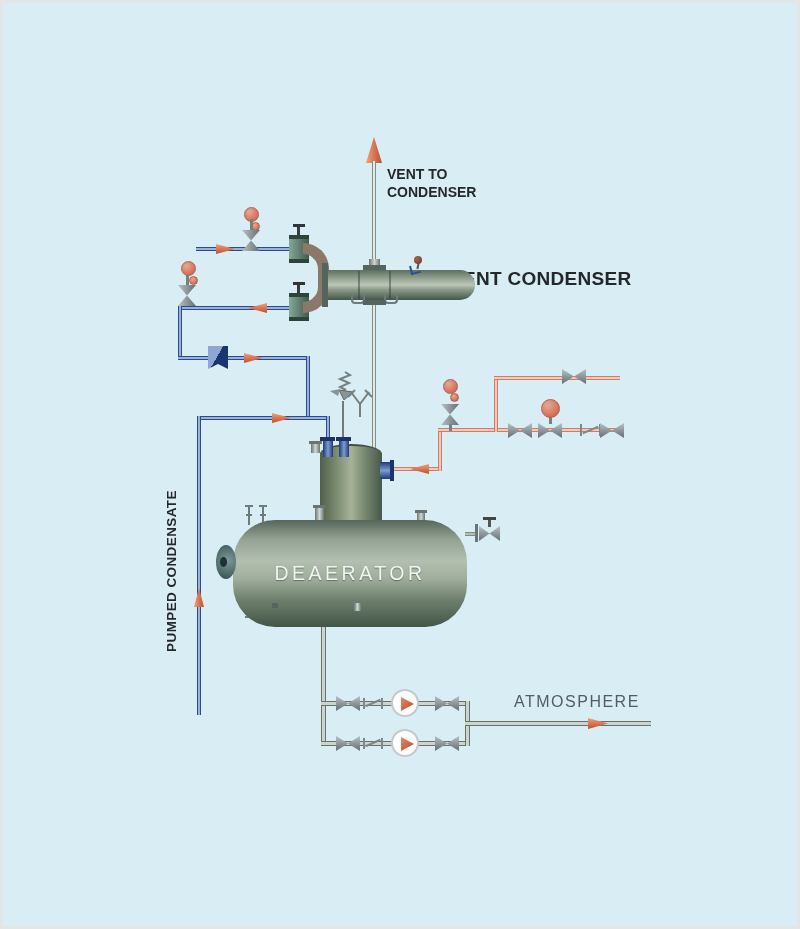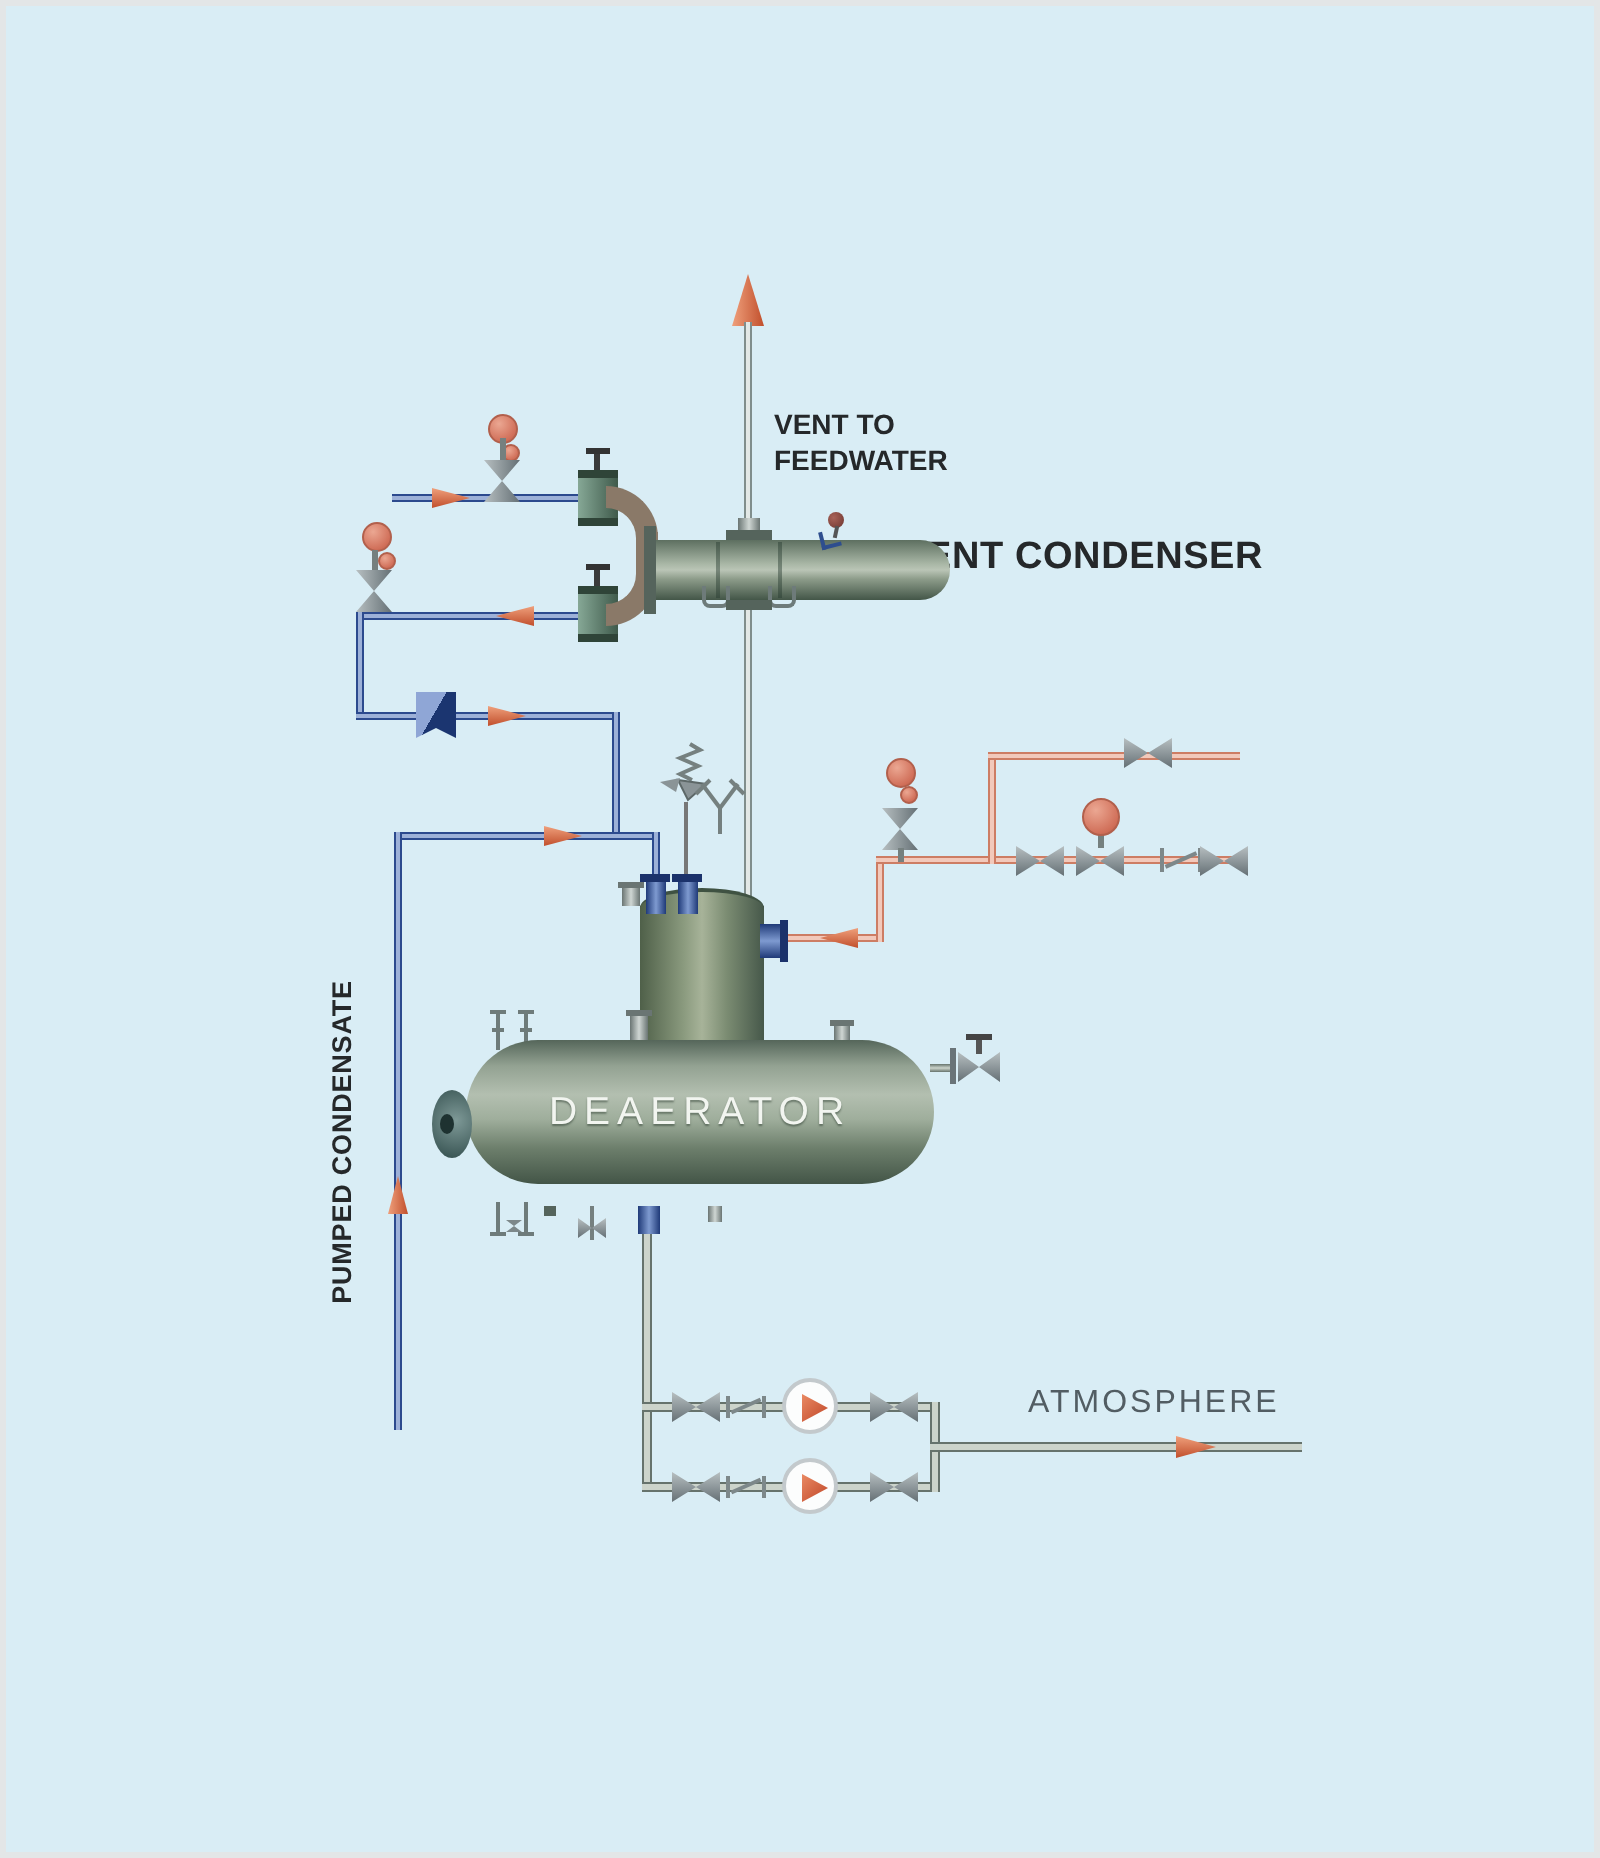--- a/index.html
+++ b/index.html
@@ -39,23 +39,23 @@
   .checkbar{background:#7d888a;}
   svg{display:block;}
 </style>
 </head>
 <body>
 
 <div id="canvas">
 
   <div class="abs arr-u" style="left:363px;top:134px;width:16px;height:26px;"></div>
   <div class="abs pvv" style="left:369px;top:158px;height:106px;"></div>
-  <div class="abs lbl" style="left:384px;top:162px;font-size:14px;line-height:18px;margin-top:38px;">
+  <div class="abs lbl" style="left:384px;top:162px;font-size:14px;line-height:18px;">
     <div>VENT TO</div>
-    <div>FEEDWATER</div>
+    <div>CONDENSER</div>
   </div>
 
   <div class="abs pvv" style="left:369px;top:300px;height:152px;z-index:1;"></div>
 
   <div class="abs pbh" style="left:193px;top:244px;width:93px;"></div>
   <div class="abs arr-r" style="left:213px;top:241px;width:19px;height:10px;"></div>
   <div class="abs gc" style="left:241px;top:204px;width:15px;height:15px;"></div>
   <div class="abs gc" style="left:248px;top:219px;width:9px;height:9px;"></div>
   <div class="abs stem" style="left:247px;top:216px;width:3px;height:12px;"></div>
   <div class="abs vv" style="left:239px;top:227px;width:18px;height:21px;"></div>
@@ -154,21 +154,21 @@
   <div class="abs" style="left:577px;top:420px;width:21px;height:14px;">
     <div class="abs checkbar" style="left:0;top:1px;width:2px;height:12px;"></div>
     <div class="abs checkbar" style="left:19px;top:1px;width:2px;height:12px;"></div>
     <div class="abs checkbar" style="left:2px;top:6px;width:17px;height:2px;transform:rotate(-24deg);"></div>
   </div>
   <div class="abs vh" style="left:597px;top:420px;width:24px;height:15px;"></div>
   <div class="abs prv" style="left:491px;top:373px;height:56px;"></div>
   <div class="abs prh" style="left:491px;top:373px;width:126px;"></div>
   <div class="abs vh" style="left:559px;top:366px;width:24px;height:15px;"></div>
 
-  <div class="abs deaerator-grad" style="left:230px;top:517px;width:234px;height:72px;border-radius:42px;z-index:3;display:flex;align-items:center;justify-content:center;">
+  <div class="abs deaerator-grad" style="left:230px;top:517px;width:234px;height:107px;border-radius:42px;z-index:3;display:flex;align-items:center;justify-content:center;">
     <span style="font-size:19.5px;letter-spacing:3.5px;color:#f2f5f0;text-shadow:0 1px 1px rgba(40,55,44,.5);">DEAERATOR</span>
   </div>
   <div class="abs" style="left:213px;top:542px;width:20px;height:34px;border-radius:50%;background:radial-gradient(circle at 60% 45%,#7e9997,#2e4a49);z-index:4;"></div>
   <div class="abs" style="left:217px;top:554px;width:7px;height:10px;border-radius:50%;background:#1e3231;z-index:4;"></div>
   <svg class="abs" style="left:238px;top:498px;z-index:2;" width="30" height="24" viewBox="0 0 30 24">
     <line x1="8" y1="24" x2="8" y2="5" stroke="#6e7b7a" stroke-width="2"></line>
     <line x1="22" y1="24" x2="22" y2="5" stroke="#6e7b7a" stroke-width="2"></line>
     <line x1="4" y1="5" x2="12" y2="5" stroke="#6e7b7a" stroke-width="2"></line>
     <line x1="18" y1="5" x2="26" y2="5" stroke="#6e7b7a" stroke-width="2"></line>
     <line x1="5" y1="14" x2="11" y2="14" stroke="#6e7b7a" stroke-width="2"></line>

